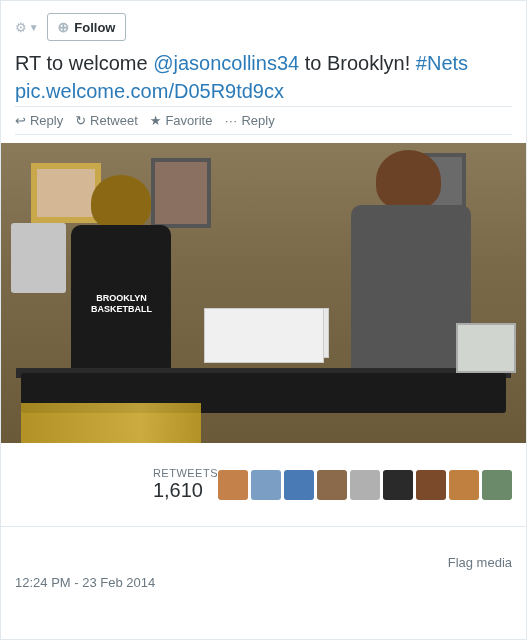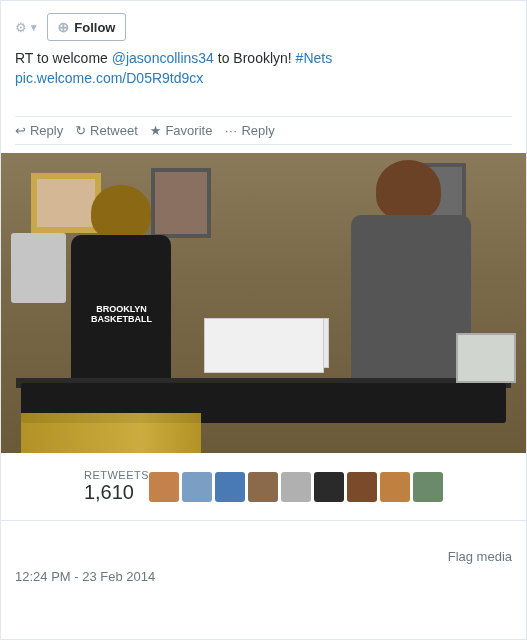--- a/index.html
+++ b/index.html
@@ -93,24 +93,24 @@
       background: none;
       border: none;
       color: #aab8c2;
       font-size: 13px;
       cursor: pointer;
       display: flex;
       align-items: center;
       gap: 2px;
     }
     .tweet-text {
-      font-size: 14px;
+      font-size: 20px;
       line-height: 1.4;
       color: #292f33;
-      margin-bottom: 28px;
+      margin-bottom: 1px;
     }
     .tweet-text .mention {
       color: #2b7bb9;
     }
     .tweet-text .hashtag {
       color: #2b7bb9;
     }
     .tweet-text .url {
       color: #2b7bb9;
     }
@@ -304,22 +304,22 @@
       bottom: 0;
       left: 20px;
       width: 180px;
       height: 40px;
       background: linear-gradient(90deg, #c4a020, #d4b030, #e4c040, #c4a020);
       opacity: 0.8;
     }
     .stats-row {
       display: flex;
       align-items: center;
-      justify-content: center;
-      padding: 16px 14px;
+      justify-content: flex-end;
+      padding: 24px 14px;
       border-bottom: 1px solid #e1e8ed;
     }
     .stats-left {
       display: flex;
       gap: 20px;
     }
     .stat-item {
       display: flex;
       flex-direction: column;
     }

